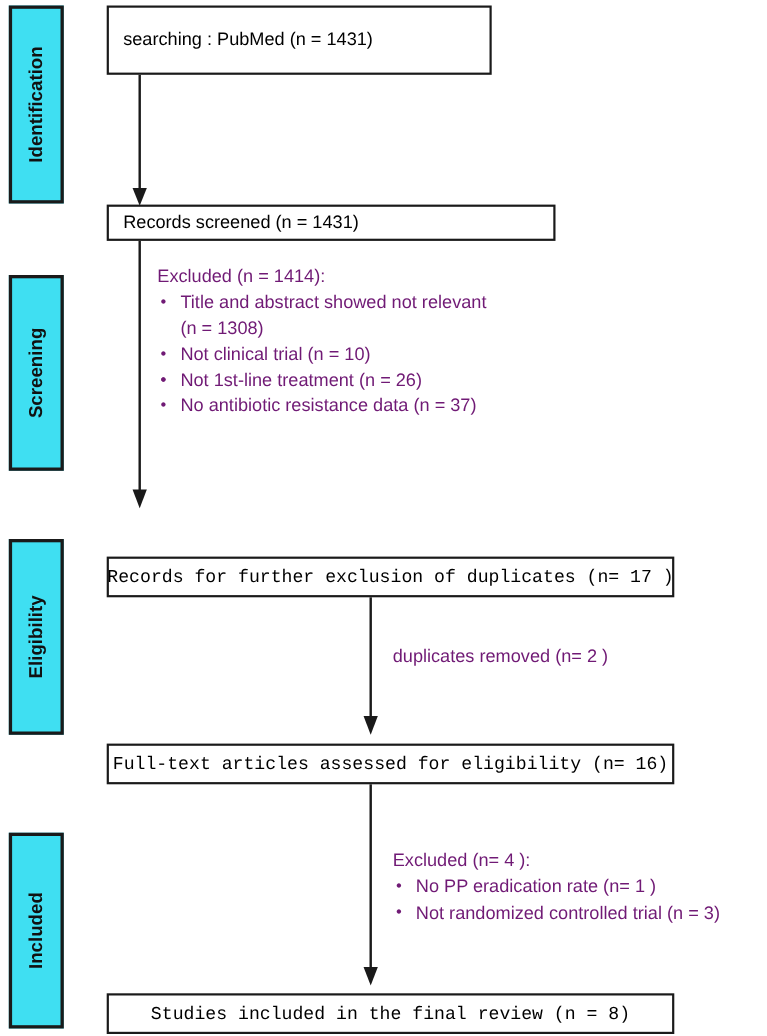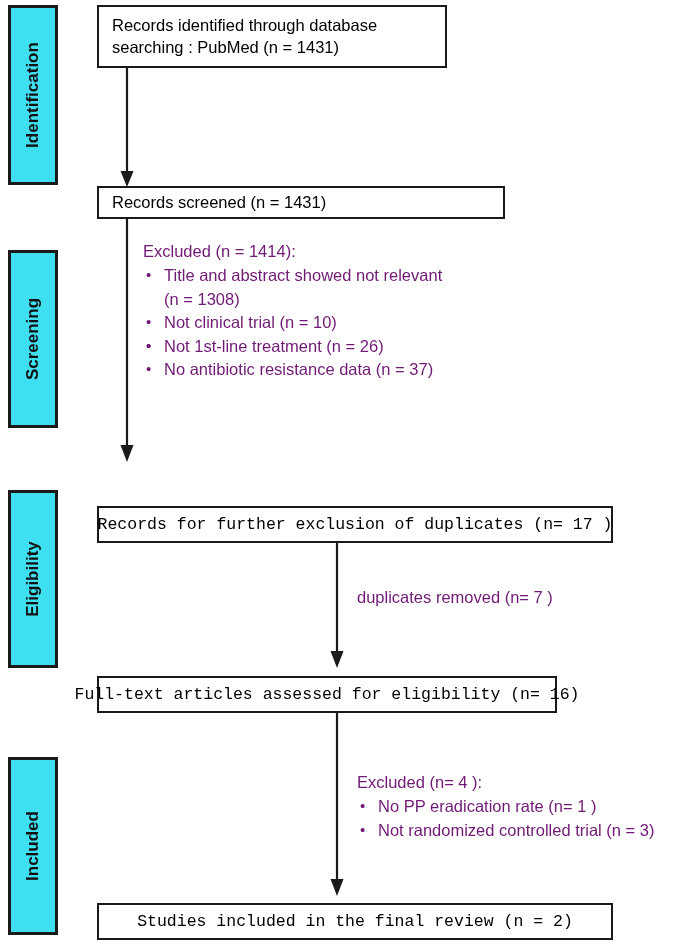--- a/index.html
+++ b/index.html
@@ -124,38 +124,37 @@
 
   <div class="stage-bar" style="left:8px; top:490px; width:50px; height:178px;">
     <span class="stage-text">Eligibility</span>
   </div>
 
   <div class="stage-bar" style="left:8px; top:757px; width:50px; height:178px;">
     <span class="stage-text">Included</span>
   </div>
 
   <div class="proc-box align-left" style="left:97px; top:5px; width:350px; height:63px;">
-    <div class="line">Records identified through database</div>
     <div class="line">searching : PubMed (n = 1431)</div>
   </div>
 
   <div class="proc-box align-left" style="left:97px; top:186px; width:408px; height:33px;">
     <div class="line">Records screened (n = 1431)</div>
   </div>
 
   <div class="proc-box align-center" style="left:97px; top:506px; width:516px; height:37px;">
     <div class="line">Records for further exclusion of duplicates (n= 17 )</div>
   </div>
 
-  <div class="proc-box align-center" style="left:97px; top:676px; width:460px; height:37px;">
+  <div class="proc-box align-center" style="left:97px; top:676px; width:516px; height:37px;">
     <div class="line">Full-text articles assessed for eligibility (n=  16)</div>
   </div>
 
   <div class="proc-box align-center" style="left:97px; top:903px; width:516px; height:37px;">
-    <div class="line">Studies included in the final review (n = 2)</div>
+    <div class="line">Studies included in the final review (n = 8)</div>
   </div>
 
   <div class="arrow" style="left:118px; top:68px; width:18px; height:120px;">
     <svg width="18" height="120" viewBox="0 0 18 120" aria-hidden="true">
       <line x1="9" y1="0" x2="9" y2="108" stroke="#1a1a1a" stroke-width="2.2"></line>
       <polygon points="9,119 2.5,103 15.5,103" fill="#1a1a1a"></polygon>
     </svg>
   </div>
 
   <div class="arrow" style="left:118px; top:219px; width:18px; height:244px;">
@@ -199,21 +198,21 @@
         <span>Not 1st-line treatment (n = 26)</span>
       </li>
       <li>
         <span class="bullet">•</span>
         <span>No antibiotic resistance data (n = 37)</span>
       </li>
     </ul>
   </div>
 
   <div class="annot single" style="left:357px; top:586px;">
-    <span>duplicates removed (n= 7 )</span>
+    <span>duplicates removed (n= 2 )</span>
   </div>
 
   <div class="annot" style="left:357px; top:771px; width:330px;">
     <div class="head">Excluded (n= 4 ):</div>
     <ul>
       <li>
         <span class="bullet">•</span>
         <span>No PP eradication rate (n= 1 )</span>
       </li>
       <li>

